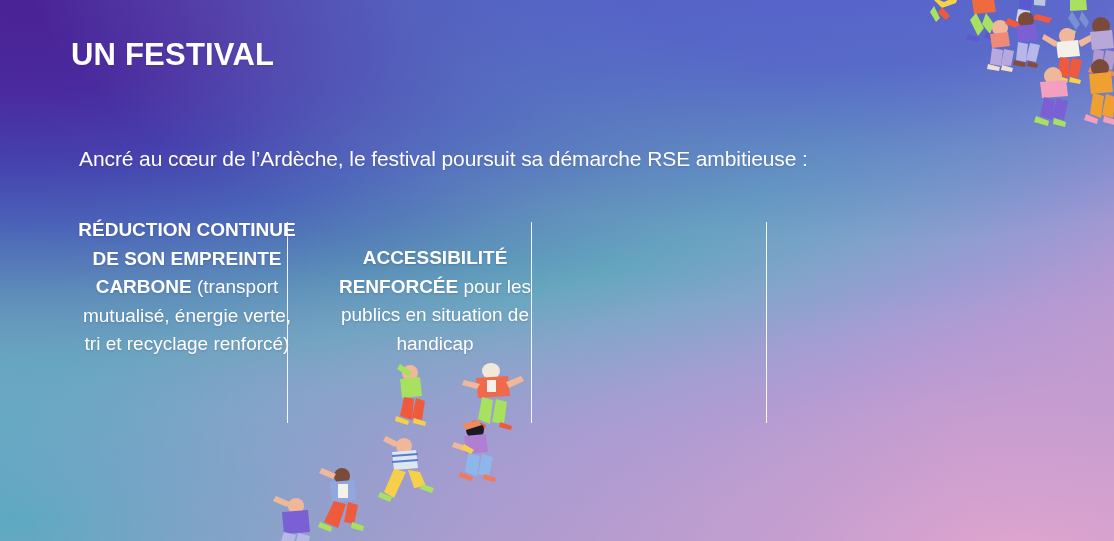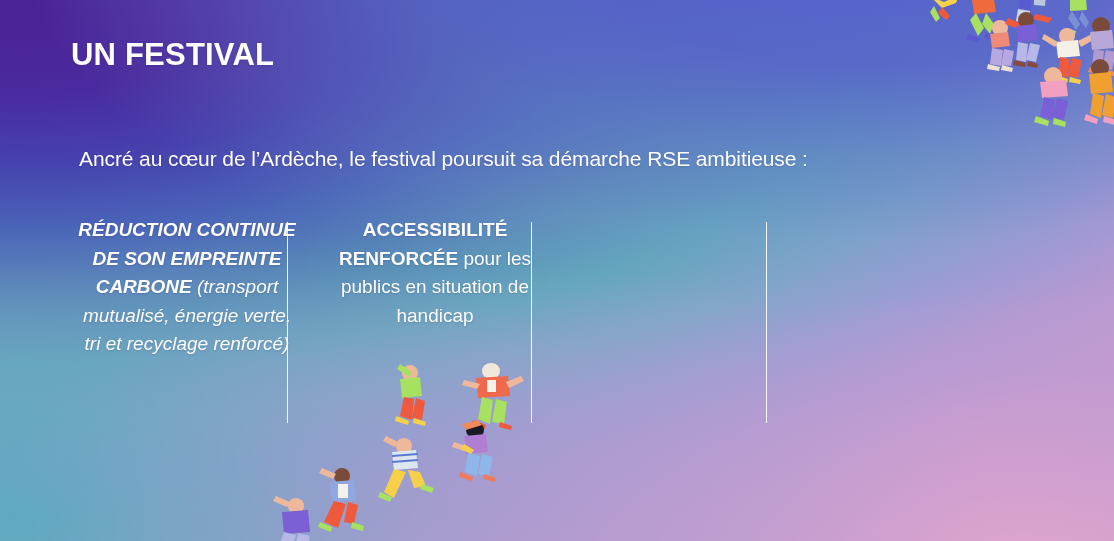--- a/index.html
+++ b/index.html
@@ -151,23 +151,23 @@
     align-items: flex-start;
   }
   .pillar {
     position: relative;
     text-align: center;
     font-size: 19px;
     line-height: 1.5;
     padding: 0 12px;
     text-shadow: 0 1px 2px rgba(40, 30, 90, 0.18);
   }
-  .pillar-1 { width: 222px; font-style: italic; }
+  .pillar-1 { width: 222px; }
   .pillar-2 { width: 242px; }
-  .pillar-3 { width: 226px; }
+  .pillar-3 { width: 226px; margin-top: 28px; }
   .pillar-4 { width: 206px; margin-left: 28px; }
 
   .pillar .strong {
     font-weight: bold;
   }
   .pillar .rest {
     font-weight: normal;
   }
 
   .divider {

